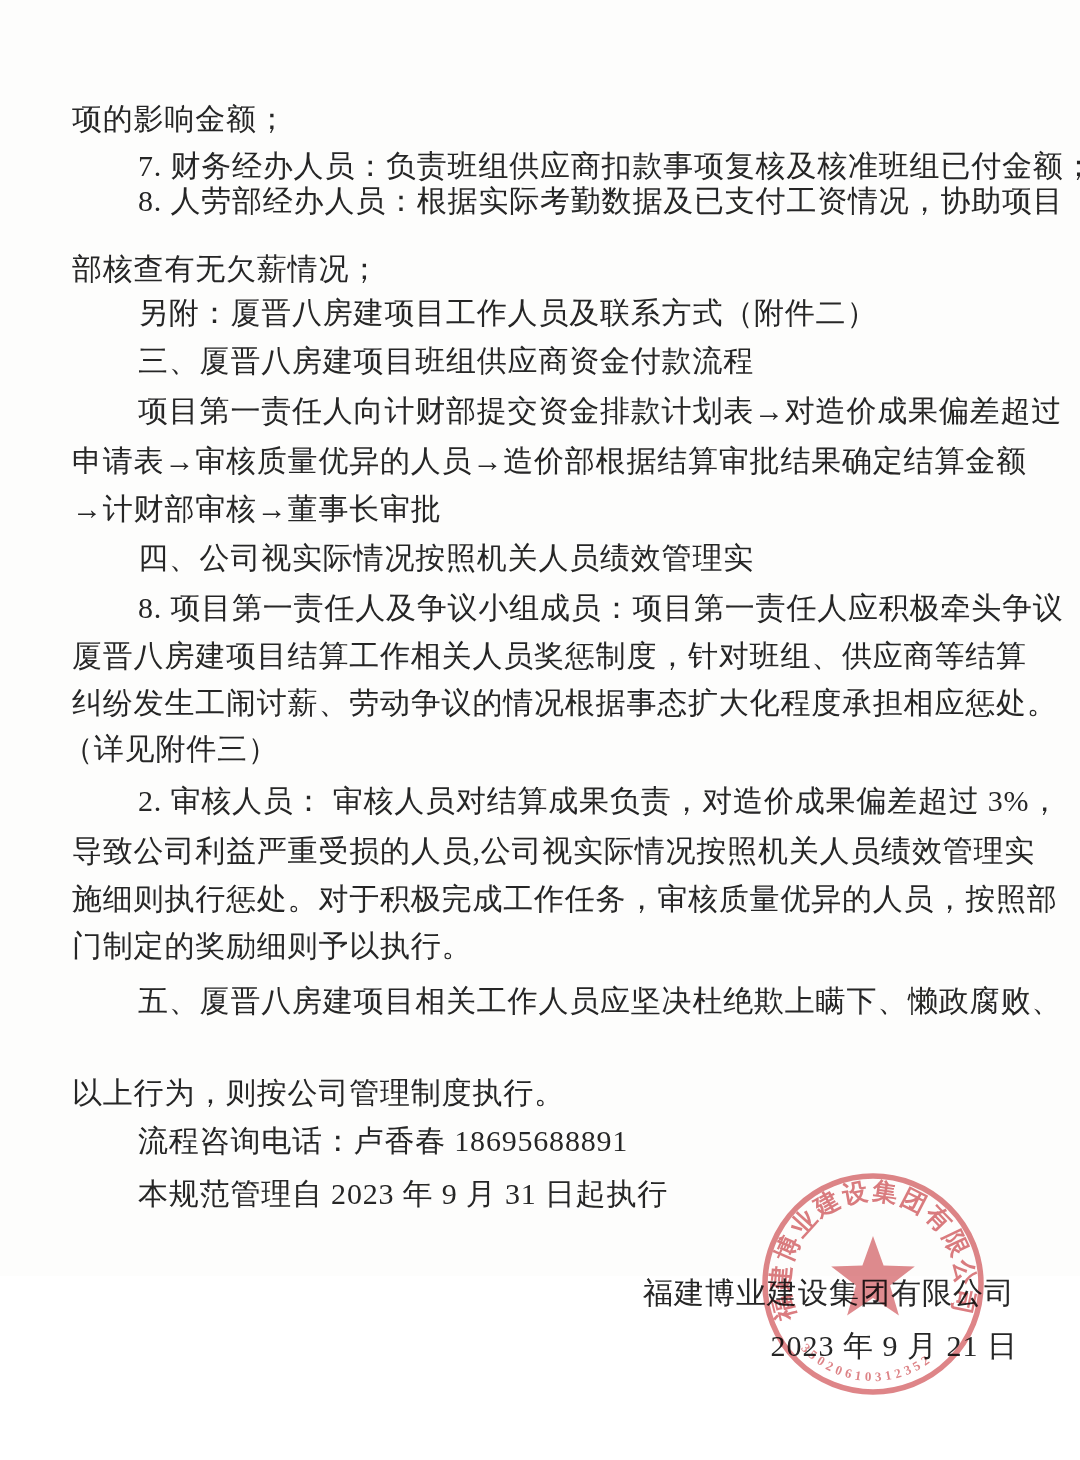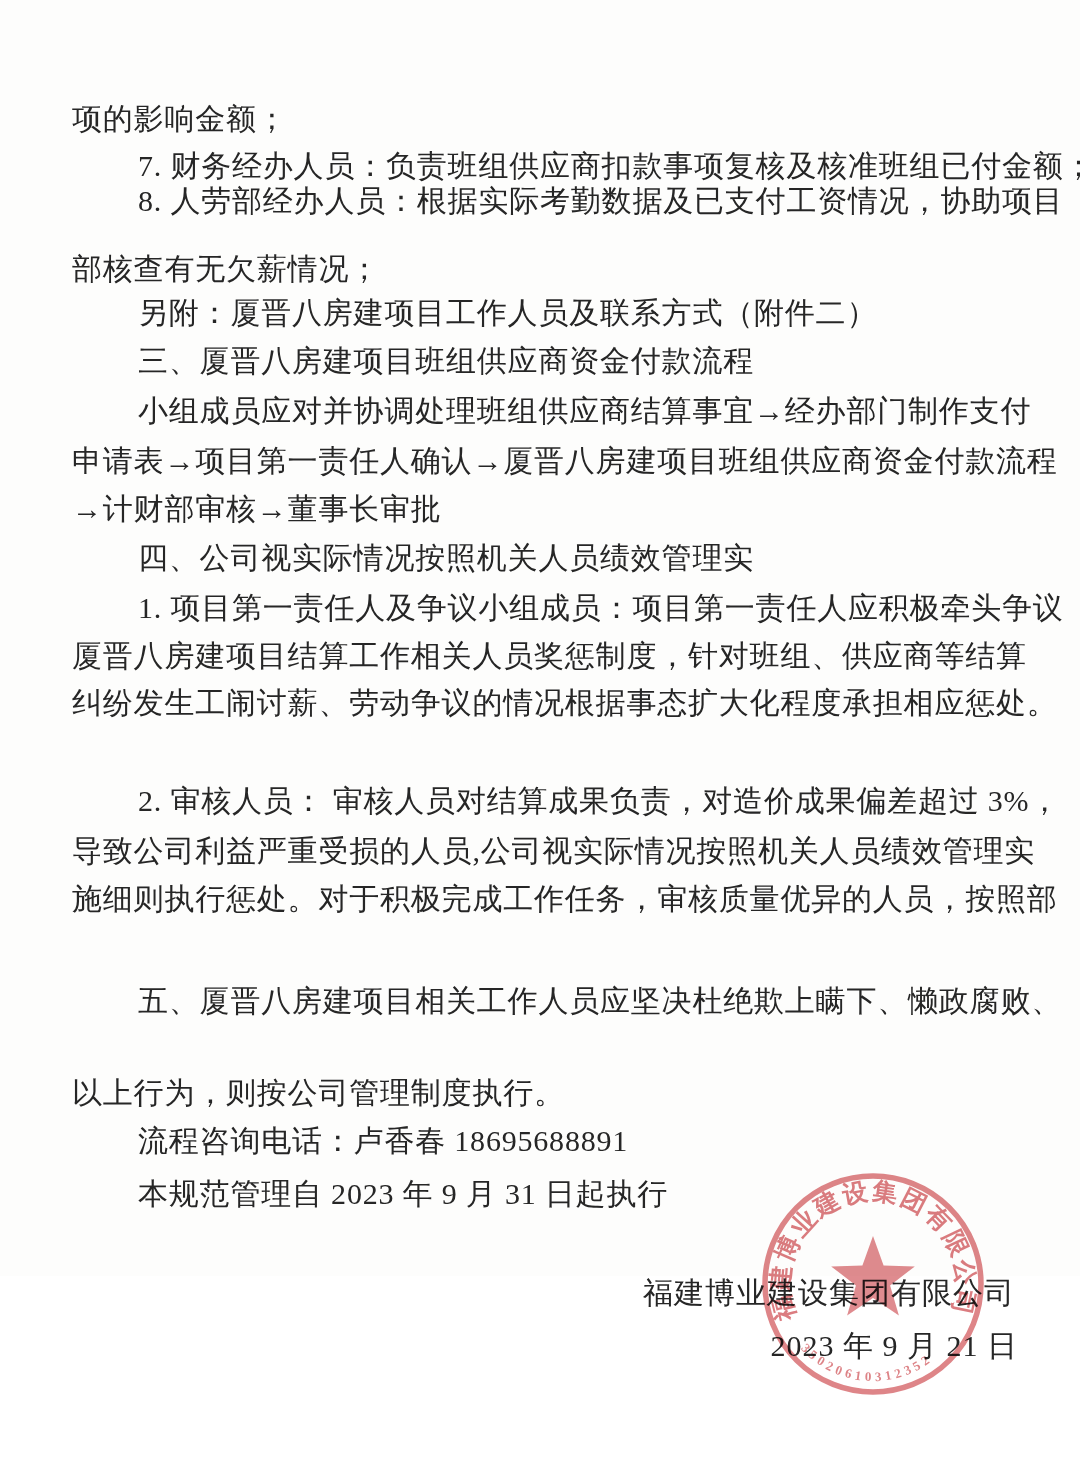--- a/index.html
+++ b/index.html
@@ -50,30 +50,32 @@
 <body>
 
 <div class="page">
 
   <div class="line margin" style="top:101px">项的影响金额；</div>
   <div class="line indent" style="top:148px">7. 财务经办人员：负责班组供应商扣款事项复核及核准班组已付金额；</div>
   <div class="line indent" style="top:183px">8. 人劳部经办人员：根据实际考勤数据及已支付工资情况，协助项目</div>
   <div class="line margin" style="top:251px">部核查有无欠薪情况；</div>
   <div class="line indent" style="top:295px">另附：厦晋八房建项目工作人员及联系方式（附件二）</div>
   <div class="line indent bold" style="top:343px">三、厦晋八房建项目班组供应商资金付款流程</div>
-  <div class="line indent" style="top:393px">小组成员应对并协调处理班组供应商结算事宜→经办部门制作支付</div>
-  <div class="line margin" style="top:443px">申请表→项目第一责任人确认→厦晋八房建项目班组供应商资金付款流程</div>
+  <div class="line indent" style="top:393px">项目第一责任人向计财部提交资金排款计划表→对造价成果偏差超过</div>
+  <div class="line margin" style="top:443px">申请表→审核质量优异的人员→造价部根据结算审批结果确定结算金额</div>
   <div class="line margin" style="top:491px">→计财部审核→董事长审批</div>
   <div class="line indent bold" style="top:540px">四、公司视实际情况按照机关人员绩效管理实</div>
-  <div class="line indent" style="top:590px">1. 项目第一责任人及争议小组成员：项目第一责任人应积极牵头争议</div>
+  <div class="line indent" style="top:590px">8. 项目第一责任人及争议小组成员：项目第一责任人应积极牵头争议</div>
   <div class="line margin" style="top:638px">厦晋八房建项目结算工作相关人员奖惩制度，针对班组、供应商等结算</div>
   <div class="line margin" style="top:685px">纠纷发生工闹讨薪、劳动争议的情况根据事态扩大化程度承担相应惩处。</div>
+  <div class="line paren" style="top:731px">（详见附件三）</div>
   <div class="line indent" style="top:783px">2. 审核人员： 审核人员对结算成果负责，对造价成果偏差超过 3%，</div>
   <div class="line margin" style="top:833px">导致公司利益严重受损的人员,公司视实际情况按照机关人员绩效管理实</div>
   <div class="line margin" style="top:881px">施细则执行惩处。对于积极完成工作任务，审核质量优异的人员，按照部</div>
+  <div class="line margin" style="top:928px">门制定的奖励细则予以执行。</div>
   <div class="line indent bold" style="top:983px">五、厦晋八房建项目相关工作人员应坚决杜绝欺上瞒下、懒政腐败、</div>
   <div class="line margin bold" style="top:1075px">以上行为，则按公司管理制度执行。</div>
   <div class="line indent" style="top:1123px">流程咨询电话：卢香春 18695688891</div>
   <div class="line indent" style="top:1176px">本规范管理自 2023 年 9 月 31 日起执行</div>
 
   <div class="sig" style="top:1275px;right:65px">福建博业建设集团有限公司</div>
   <div class="sig" style="top:1328px;right:62px">2023 年 9 月 21 日</div>
 
   <svg class="seal" width="232" height="232" viewBox="0 0 232 232">
     <circle cx="116" cy="116" r="108" fill="none" stroke-width="5.5" opacity="0.85" stroke="#d25a5f"></circle>

